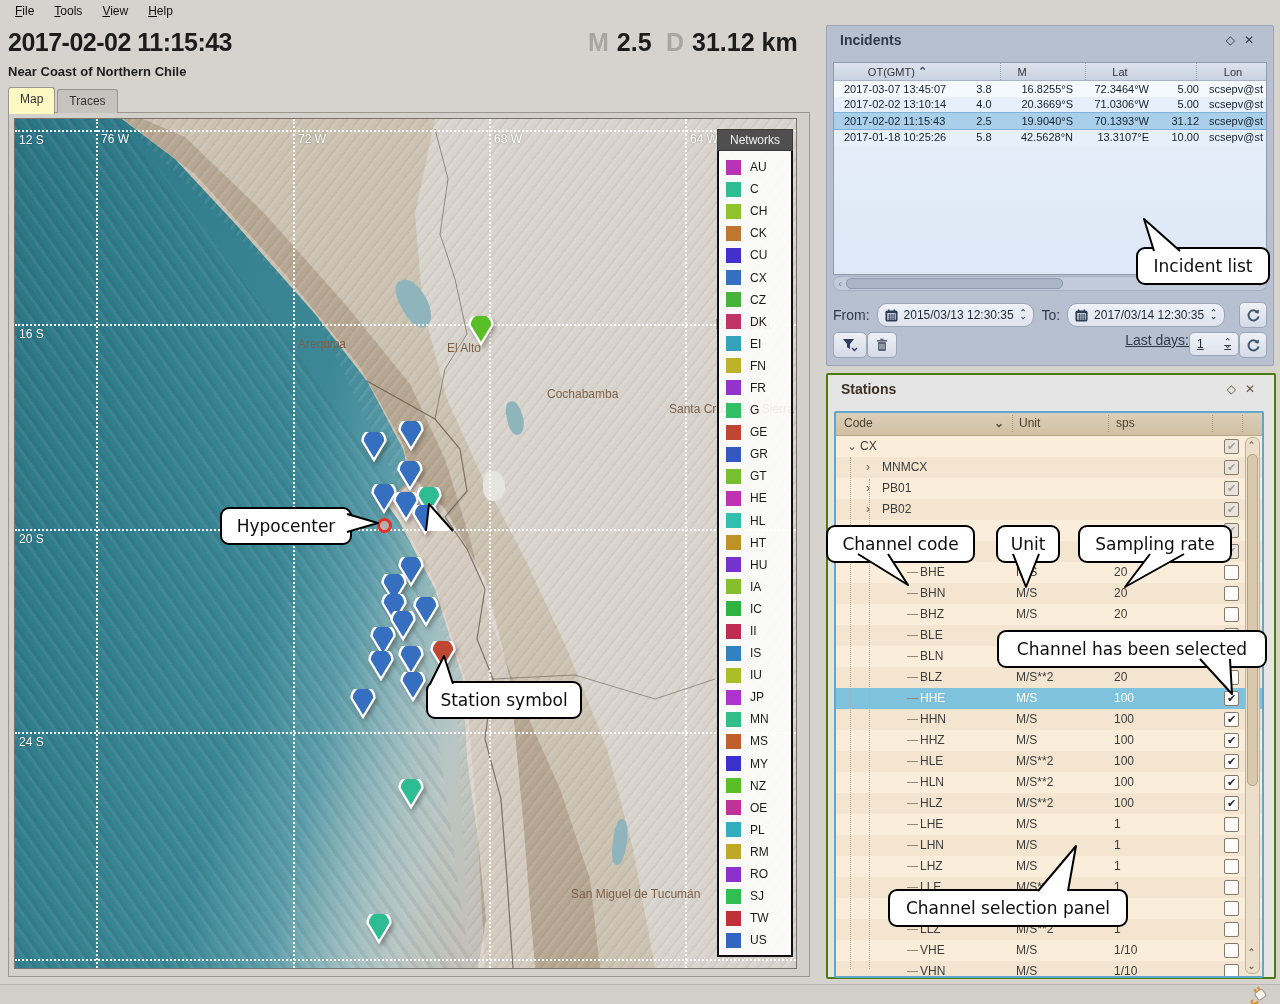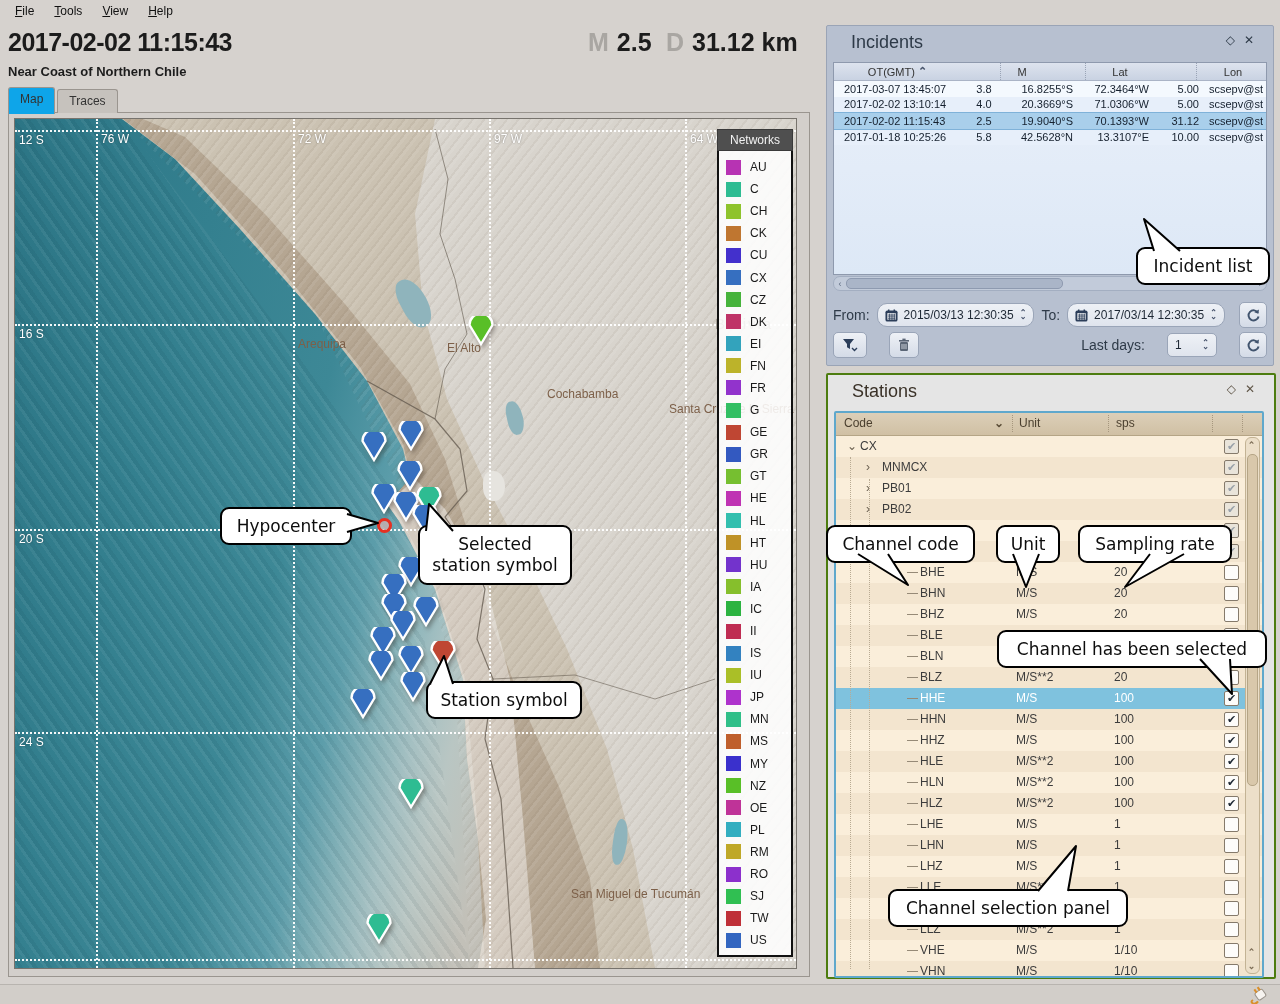--- a/index.html
+++ b/index.html
@@ -12,21 +12,21 @@
   
   .ev-time{position:absolute;left:8px;top:28px;font-size:25px;font-weight:bold;letter-spacing:-0.5px;}
   .ev-mag{position:absolute;left:588px;top:28px;font-size:25px;font-weight:bold;display:flex;gap:8px;}
   .ev-depth{position:absolute;left:666px;top:28px;font-size:25px;font-weight:bold;display:flex;gap:8px;}
   .dim-lbl{color:#a9a6a2;}
   .ev-region{position:absolute;left:8px;top:64px;font-size:13px;font-weight:bold;}
   
   .tabbar{position:absolute;left:8px;top:88px;display:flex;align-items:flex-end;height:25px;z-index:5;}
   .tab{font-size:12px;padding:4px 11px;border:1px solid #9a958f;border-bottom:none;border-radius:3px 3px 0 0;
        background:#c6c2bd;color:#333;margin-right:2px;height:15px;}
-  .tab.active{background:#0ea5e9;height:18px;position:relative;top:1px;}
+  .tab.active{background:#fef9c3;height:18px;position:relative;top:1px;}
   
   .map-frame{position:absolute;left:8px;top:112px;width:800px;height:863px;border:1px solid #9a958f;background:#d3cfcb;}
   .map{position:absolute;left:5px;top:5px;width:781px;height:849px;overflow:hidden;border:1px solid #77736d;
        background:linear-gradient(105deg,#2c7585 0%,#34808f 22%,#3d8896 38%,#5c9daa 47%,#86b2b8 52%,#a5c0c2 56%,#b9c6c3 60%,#c2c0b8 66%);}
   .layer{position:absolute;left:0;top:0;width:100%;height:100%;}
   .land{background:#cbc2b2;clip-path:polygon(107px 0,160px 40px,225px 110px,300px 195px,352px 262px,388px 330px,395px 360px,372px 385px,384px 402px,420px 470px,448px 560px,452px 640px,463px 720px,471px 800px,463px 849px,781px 849px,781px 0);}
   .andes{background:#b2a38e;opacity:.9;clip-path:polygon(128px 0,170px 18px,250px 95px,330px 185px,395px 265px,430px 340px,455px 420px,475px 500px,505px 580px,545px 670px,575px 760px,585px 849px,470px 849px,462px 700px,450px 560px,420px 465px,386px 400px,374px 384px,396px 358px,388px 325px,345px 248px,270px 155px,180px 55px,108px 0);}
   .lowland{background:#d8d4cd;clip-path:polygon(420px 0,781px 0,781px 849px,640px 849px,618px 730px,592px 630px,552px 530px,510px 440px,468px 360px,432px 280px,408px 190px,400px 95px);}
   .coastpale{background:rgba(236,234,230,.55);clip-path:polygon(372px 385px,384px 402px,420px 470px,448px 560px,452px 640px,463px 720px,471px 800px,463px 849px,520px 849px,508px 700px,495px 560px,470px 460px,430px 390px,400px 360px);}
   .tex-land{clip-path:polygon(107px 0,781px 0,781px 849px,455px 849px,440px 560px,390px 380px,300px 195px);
@@ -52,21 +52,21 @@
   .legend-row{display:flex;align-items:center;gap:9px;height:22.1px;padding-left:7px;}
   .legend-swatch{width:15px;height:15px;flex:none;}
   .legend-label{font-size:12px;color:#1a1a1a;}
   
   .co{position:absolute;background:#fff;border:2px solid #000;border-radius:9px;font-size:17px;color:#0d0d0d;
       padding:4px 12px;z-index:40;text-align:center;white-space:nowrap;font-family:"DejaVu Sans",sans-serif;
       display:flex;align-items:center;justify-content:center;}
   .co.wrap{white-space:normal;line-height:1.25;}
   .ptr{position:absolute;z-index:41;overflow:visible;}
   
-  .panel-title{position:absolute;left:24px;top:6px;font-size:18px;font-weight:normal;}
+  .panel-title{position:absolute;left:13px;top:6px;font-size:14px;font-weight:bold;}
   .panel-icons{position:absolute;right:10px;top:7px;font-size:12px;letter-spacing:9px;}
   
   .incidents{position:absolute;left:826px;top:25px;width:446px;height:339px;background:#b7c0d0;border:1px solid #9aa4b6;border-radius:2px;color:#2e3a48;}
   .inc-table{position:absolute;left:6px;top:36px;width:432px;height:211px;border:1px solid #8e99ad;background:linear-gradient(#e9f0fa,#dde8f6);overflow:hidden;}
   .inc-header{display:grid;grid-template-columns:127px 46px 72px 76px 50px 1fr;height:17px;
       background:linear-gradient(#dde3ee,#c9d2e2);border-bottom:1px solid #aab4c6;font-size:11px;color:#333;align-items:center;gap:39px;}
   .inc-header>div{text-align:center;position:relative;height:100%;display:flex;align-items:center;justify-content:center;gap:3px;}
   .inc-header>div+div{border-left:1px dotted #9aa4b6;}
   .inc-row{display:grid;grid-template-columns:127px 46px 72px 76px 50px 1fr;height:15.5px;font-size:11px;align-items:center;color:#15202e;}
   .inc-row:nth-child(odd){background:#f4f9fe;}
@@ -190,21 +190,21 @@
           <div class="gl-lon-label" style="top: 13px; margin-left: 5px; left: 81px;">76 W</div>
         </div>
 
         <div>
           <div class="gl-v" style="left: 278px;"></div>
           <div class="gl-lon-label" style="top: 13px; margin-left: 5px; left: 278px;">72 W</div>
         </div>
 
         <div>
           <div class="gl-v" style="left: 474px;"></div>
-          <div class="gl-lon-label" style="top: 13px; margin-left: 5px; left: 474px;">97 W</div>
+          <div class="gl-lon-label" style="top: 13px; margin-left: 5px; left: 474px;">68 W</div>
         </div>
 
         <div>
           <div class="gl-v" style="left: 670px;"></div>
           <div class="gl-lon-label" style="top: 13px; margin-left: 5px; left: 670px;">64 W</div>
         </div>
       </div>
     <div class="gl-h" style="top:840px;"></div>
 
     <div>
@@ -489,21 +489,20 @@
             <span class="legend-swatch" style="background: rgb(51, 102, 192);"></span>
             <span class="legend-label">US</span>
           </div>
         </div>
     </div>
 
     <div class="co" style="left:205px;top:388px;width:104px;height:26px;">Hypocenter</div>
     <svg class="ptr" style="left:330px;top:392px;" width="38" height="26">
       <path d="M2,3 L33,12 L2,21" fill="#fff" stroke="#000" stroke-width="2" stroke-linejoin="round"></path>
     </svg>
-    <div class="co wrap" style="left:403px;top:406px;width:126px;height:48px;">Selected station symbol</div>
     <svg class="ptr" style="left:404px;top:382px;" width="42" height="34">
       <path d="M7,30 L10,3 L34,30" fill="#fff" stroke="#000" stroke-width="2" stroke-linejoin="round"></path>
     </svg>
     <div class="co" style="left:411px;top:562px;width:128px;height:26px;">Station symbol</div>
     <svg class="ptr" style="left:410px;top:534px;" width="36" height="34">
       <path d="M5,31 L19,3 L28,31" fill="#fff" stroke="#000" stroke-width="2" stroke-linejoin="round"></path>
     </svg>
   </div>
 </div>
 
@@ -618,21 +617,21 @@
           <span>⌄</span>
         </span>
     </div>
     <div class="btn" style="width:26px;margin-left:auto;">
       <svg width="15" height="15" viewBox="0 0 16 16">
           <path d="M12.8,5.2 A5.4,5.4 0 1 0 13.4,9" fill="none" stroke="#41546e" stroke-width="2.1"></path>
           <path d="M13.8,1.5 L13.2,6.2 L8.8,4.6 Z" fill="#41546e"></path>
         </svg>
     </div>
   </div>
-  <div style="position:absolute;left:6px;top:306px;display:flex;align-items:center;gap:22px;width:434px;">
+  <div style="position:absolute;left:6px;top:306px;display:flex;gap:0;width:434px;text-decoration:underline;">
     <div class="btn" style="width:32px;">
       <svg width="16" height="14" viewBox="0 0 16 14">
           <path d="M1,1 L12,1 L8,6 L8,11 L5,9.3 L5,6 Z" fill="#2c3e5a"></path>
           <path d="M10,10 l2.5,2.5 L15,10" fill="none" stroke="#2c3e5a" stroke-width="1.4"></path>
         </svg>
     </div>
     <div class="btn" style="width:28px;">
       <svg width="12" height="14" viewBox="0 0 12 14">
           <rect x="2" y="4" width="8" height="9" rx="1.2" fill="#5b6676"></rect>
           <rect x="1" y="2" width="10" height="1.6" fill="#5b6676"></rect>

